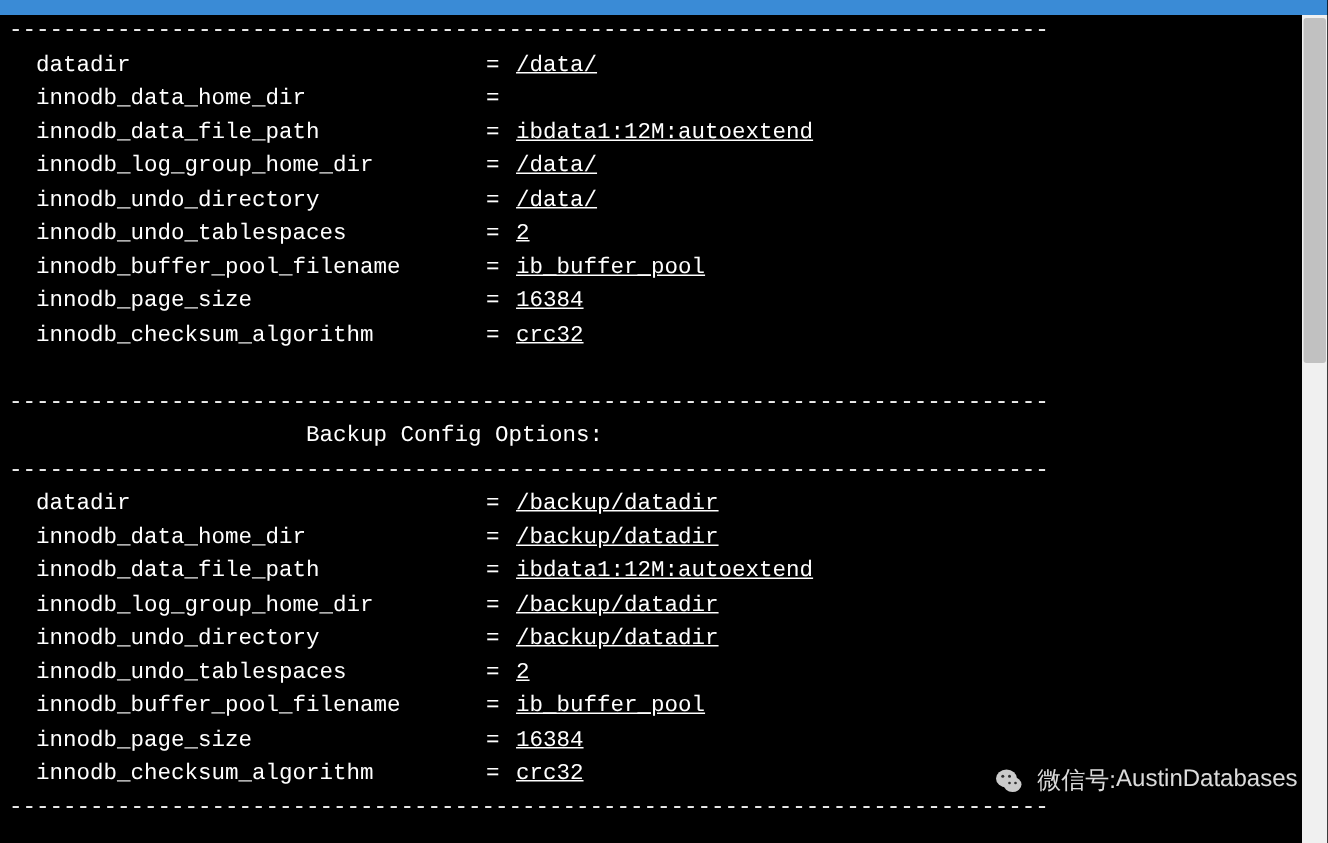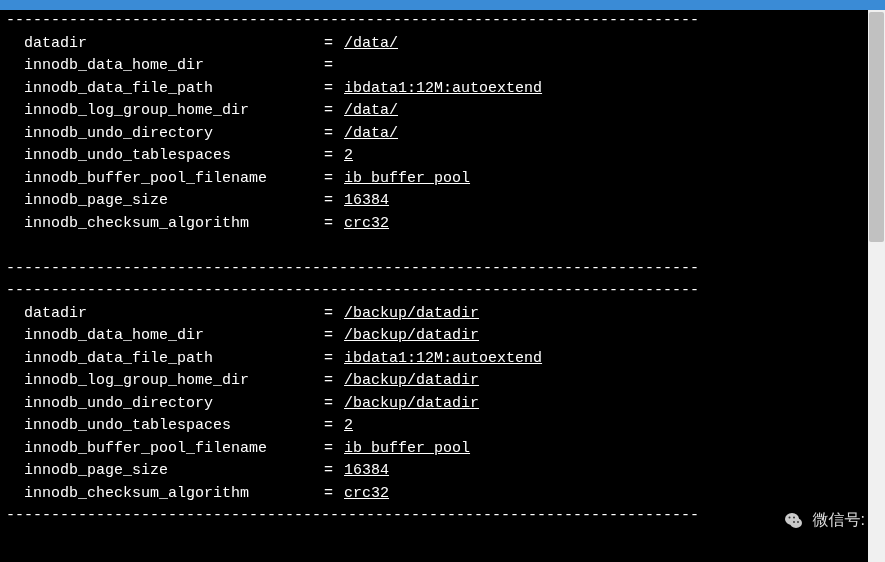--- a/index.html
+++ b/index.html
@@ -82,20 +82,21 @@
       <div class="row"><span class="pad-left">  </span><span class="key">innodb_undo_directory</span><span class="eq">= </span><span class="val">/data/</span></div>
       <div class="row"><span class="pad-left">  </span><span class="key">innodb_undo_tablespaces</span><span class="eq">= </span><span class="val">2</span></div>
       <div class="row"><span class="pad-left">  </span><span class="key">innodb_buffer_pool_filename</span><span class="eq">= </span><span class="val">ib_buffer_pool</span></div>
       <div class="row"><span class="pad-left">  </span><span class="key">innodb_page_size</span><span class="eq">= </span><span class="val">16384</span></div>
       <div class="row"><span class="pad-left">  </span><span class="key">innodb_checksum_algorithm</span><span class="eq">= </span><span class="val">crc32</span></div>
     </div>
 
   <div class="line"> </div>
 
   <div class="divider">-----------------------------------------------------------------------------</div>
+  <div class="section-title">                      Backup Config Options:</div>
   <div class="divider">-----------------------------------------------------------------------------</div>
 
   <div id="section2">
       <div class="row"><span class="pad-left">  </span><span class="key">datadir</span><span class="eq">= </span><span class="val">/backup/datadir</span></div>
       <div class="row"><span class="pad-left">  </span><span class="key">innodb_data_home_dir</span><span class="eq">= </span><span class="val">/backup/datadir</span></div>
       <div class="row"><span class="pad-left">  </span><span class="key">innodb_data_file_path</span><span class="eq">= </span><span class="val">ibdata1:12M:autoextend</span></div>
       <div class="row"><span class="pad-left">  </span><span class="key">innodb_log_group_home_dir</span><span class="eq">= </span><span class="val">/backup/datadir</span></div>
       <div class="row"><span class="pad-left">  </span><span class="key">innodb_undo_directory</span><span class="eq">= </span><span class="val">/backup/datadir</span></div>
       <div class="row"><span class="pad-left">  </span><span class="key">innodb_undo_tablespaces</span><span class="eq">= </span><span class="val">2</span></div>
       <div class="row"><span class="pad-left">  </span><span class="key">innodb_buffer_pool_filename</span><span class="eq">= </span><span class="val">ib_buffer_pool</span></div>
@@ -112,17 +113,18 @@
     <svg viewBox="0 0 24 24">
         <ellipse cx="11" cy="11" rx="7" ry="6" fill="#ddd"></ellipse>
         <ellipse cx="15" cy="15" rx="6" ry="5" fill="#ddd"></ellipse>
         <circle cx="8.5" cy="9.5" r="1" fill="#333"></circle>
         <circle cx="13" cy="9.5" r="1" fill="#333"></circle>
         <circle cx="13" cy="14" r="0.9" fill="#333"></circle>
         <circle cx="17" cy="14" r="0.9" fill="#333"></circle>
       </svg>
   </span>
   <span>微信号:</span>
+  <span> AustinDatabases</span>
 </div>
 
 <div class="scrollbar">
   <div class="thumb"></div>
 </div>
 
 </body></html>

